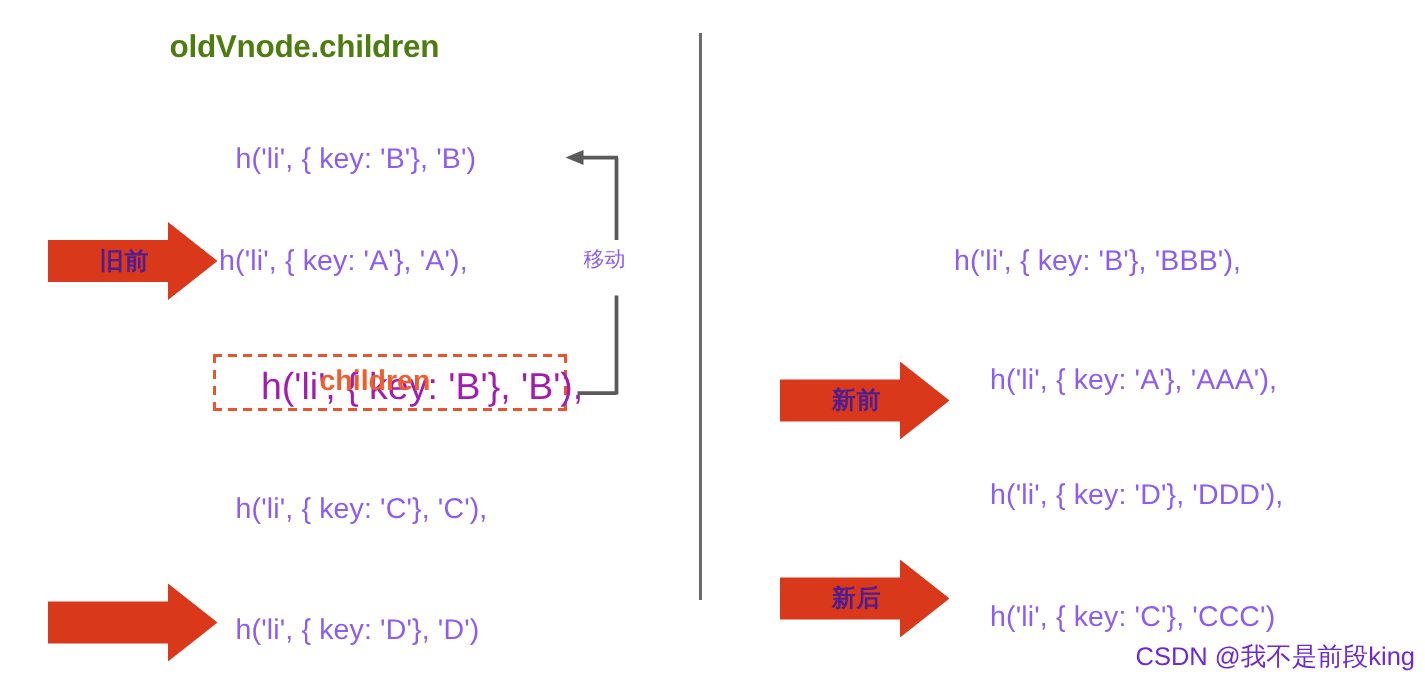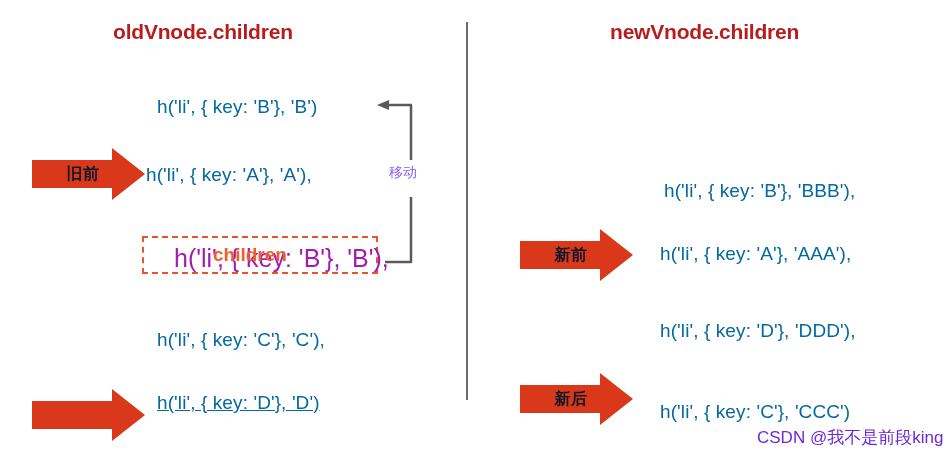--- a/index.html
+++ b/index.html
@@ -16,62 +16,62 @@
     height: 460px;
     background: #ffffff;
     overflow: hidden;
   }
 
   
   .col-title {
     position: absolute;
     font-weight: bold;
     font-size: 21px;
-    color: #b91c1c;
+    color: #4d7c0f;
     letter-spacing: -0.2px;
     white-space: nowrap;
   }
   #title-old { left: 113px; top: 20px; }
   #title-new { left: 610px; top: 20px; }
 
   
   #divider {
     position: absolute;
     left: 466px;
     top: 22px;
     width: 2px;
     height: 378px;
     background: #6b6b6b;
   }
 
   
   .code-line {
     position: absolute;
     font-size: 19px;
-    color: #0369a1;
+    color: #8b5cf6;
     white-space: nowrap;
     letter-spacing: 0.1px;
   }
 
   
   .tag-arrow {
     position: absolute;
     width: 113px;
     height: 52px;
   }
   .tag-arrow svg { display: block; width: 113px; height: 52px; }
   .tag-arrow .tag-label {
     position: absolute;
     left: 0; top: 0;
     width: 88px;
     height: 52px;
     display: flex;
     align-items: center;
     justify-content: center;
-    color: #0f172a;
+    color: #4c1d95;
     font-size: 16px;
     font-weight: bold;
     letter-spacing: 0.5px;
     padding-left: 14px;
     box-sizing: border-box;
   }
 
   
   #ghost-box {
     position: absolute;
@@ -121,35 +121,34 @@
     white-space: nowrap;
     user-select: none;
   }
 </style>
 </head>
 <body>
 
 <div id="canvas">
 
   <div class="col-title" id="title-old">oldVnode.children</div>
-  <div class="col-title" id="title-new">newVnode.children</div>
 
   <div id="divider"></div>
 
   <div class="code-line" style="left:157px; top:96px;">h('li', { key: 'B'}, 'B')</div>
 
   <div class="code-line" style="left:146px; top:164px;">h('li', { key: 'A'}, 'A'),</div>
 
   <div id="ghost-box"></div>
   <div id="ghost-text">h('li', { key: 'B'}, 'B'),</div>
   <div id="undefined-text">children</div>
 
   <div class="code-line" style="left:157px; top:329px;">h('li', { key: 'C'}, 'C'),</div>
 
-  <div class="code-line" style="left:157px; top:392px;text-decoration:underline;">h('li', { key: 'D'}, 'D')</div>
+  <div class="code-line" style="left:157px; top:410px;">h('li', { key: 'D'}, 'D')</div>
 
   <div class="tag-arrow" style="left:32px; top:148px;">
     <svg viewBox="0 0 113 52" xmlns="http://www.w3.org/2000/svg">
       <path d="M0 12 L80 12 L80 0 L113 26 L80 52 L80 40 L0 40 Z" fill="#d9391a"></path>
     </svg>
     <span class="tag-label">旧前</span>
   </div>
 
   <div class="tag-arrow" style="left:32px; top:389px;">
     <svg viewBox="0 0 113 52" xmlns="http://www.w3.org/2000/svg">
@@ -165,29 +164,29 @@
 
       <path d="M39 13 L39 68" stroke="#5a5a5a" stroke-width="2.5" fill="none"></path>
 
       <path d="M39 105 L39 171" stroke="#5a5a5a" stroke-width="2.5" fill="none"></path>
 
       <path d="M39 170 L13 170" stroke="#5a5a5a" stroke-width="2.5" fill="none"></path>
     </svg>
   </div>
   <div id="move-label">移动</div>
 
-  <div class="code-line" style="left:664px; top:164px;margin-top:16px;">h('li', { key: 'B'}, 'BBB'),</div>
+  <div class="code-line" style="left:636px; top:164px;">h('li', { key: 'B'}, 'BBB'),</div>
 
   <div class="code-line" style="left:660px; top:243px;">h('li', { key: 'A'}, 'AAA'),</div>
 
   <div class="code-line" style="left:660px; top:320px;">h('li', { key: 'D'}, 'DDD'),</div>
 
   <div class="code-line" style="left:660px; top:401px;">h('li', { key: 'C'}, 'CCC')</div>
 
-  <div class="tag-arrow" style="left:520px; top:229px;">
+  <div class="tag-arrow" style="left:520px; top:241px;">
     <svg viewBox="0 0 113 52" xmlns="http://www.w3.org/2000/svg">
       <path d="M0 12 L80 12 L80 0 L113 26 L80 52 L80 40 L0 40 Z" fill="#d9391a"></path>
     </svg>
     <span class="tag-label">新前</span>
   </div>
 
   <div class="tag-arrow" style="left:520px; top:373px;">
     <svg viewBox="0 0 113 52" xmlns="http://www.w3.org/2000/svg">
       <path d="M0 12 L80 12 L80 0 L113 26 L80 52 L80 40 L0 40 Z" fill="#d9391a"></path>
     </svg>

